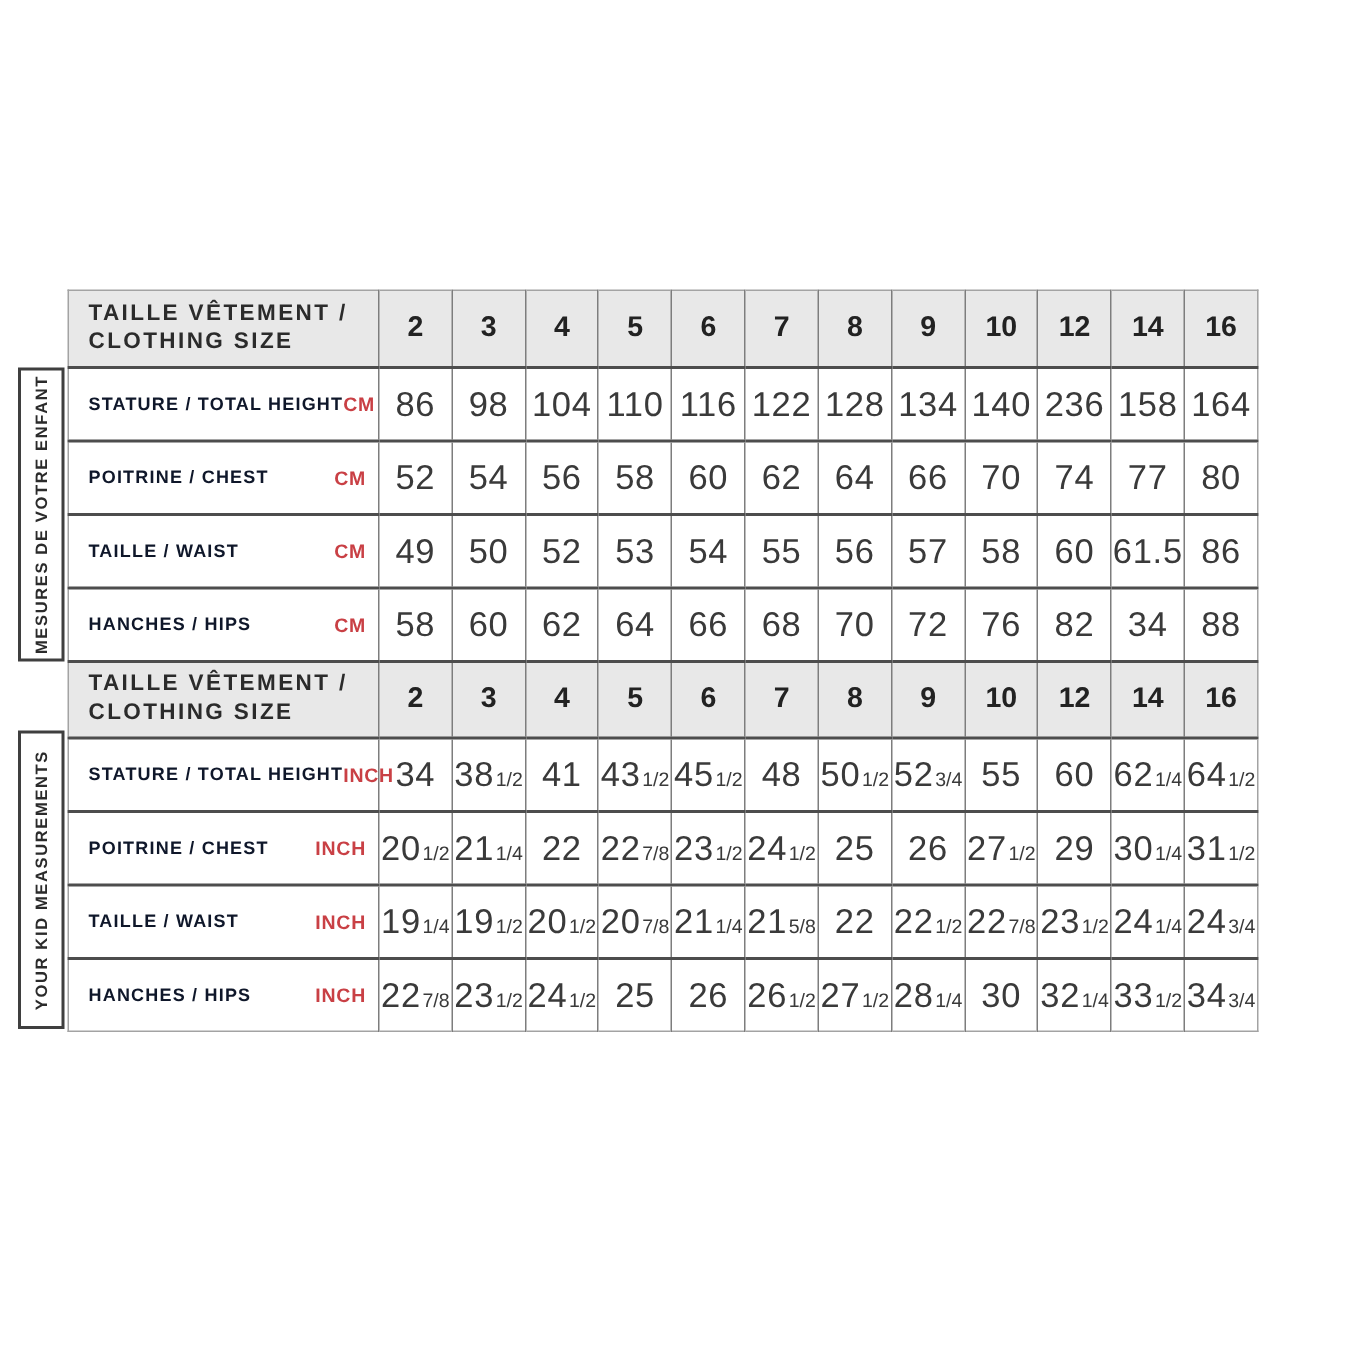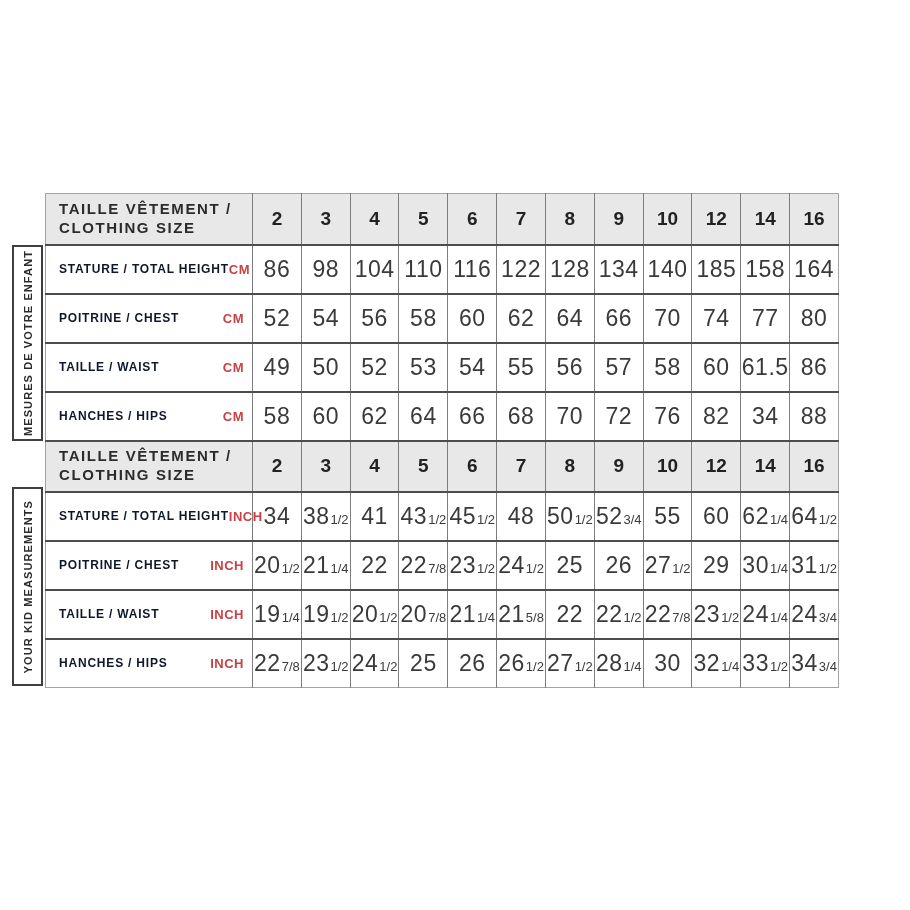--- a/index.html
+++ b/index.html
@@ -108,21 +108,21 @@
           </td>
           <td class="val">86</td>
           <td class="val">98</td>
           <td class="val">104</td>
           <td class="val">110</td>
           <td class="val">116</td>
           <td class="val">122</td>
           <td class="val">128</td>
           <td class="val">134</td>
           <td class="val">140</td>
-          <td class="val">185</td>
+          <td class="val">236</td>
           <td class="val">158</td>
           <td class="val">164</td>
         </tr>
         <tr class="row">
           <td>
             <div class="lblcell-inner">
               <span class="row-label">POITRINE / CHEST</span>
               <span class="unit">CM</span>
             </div>
           </td>

